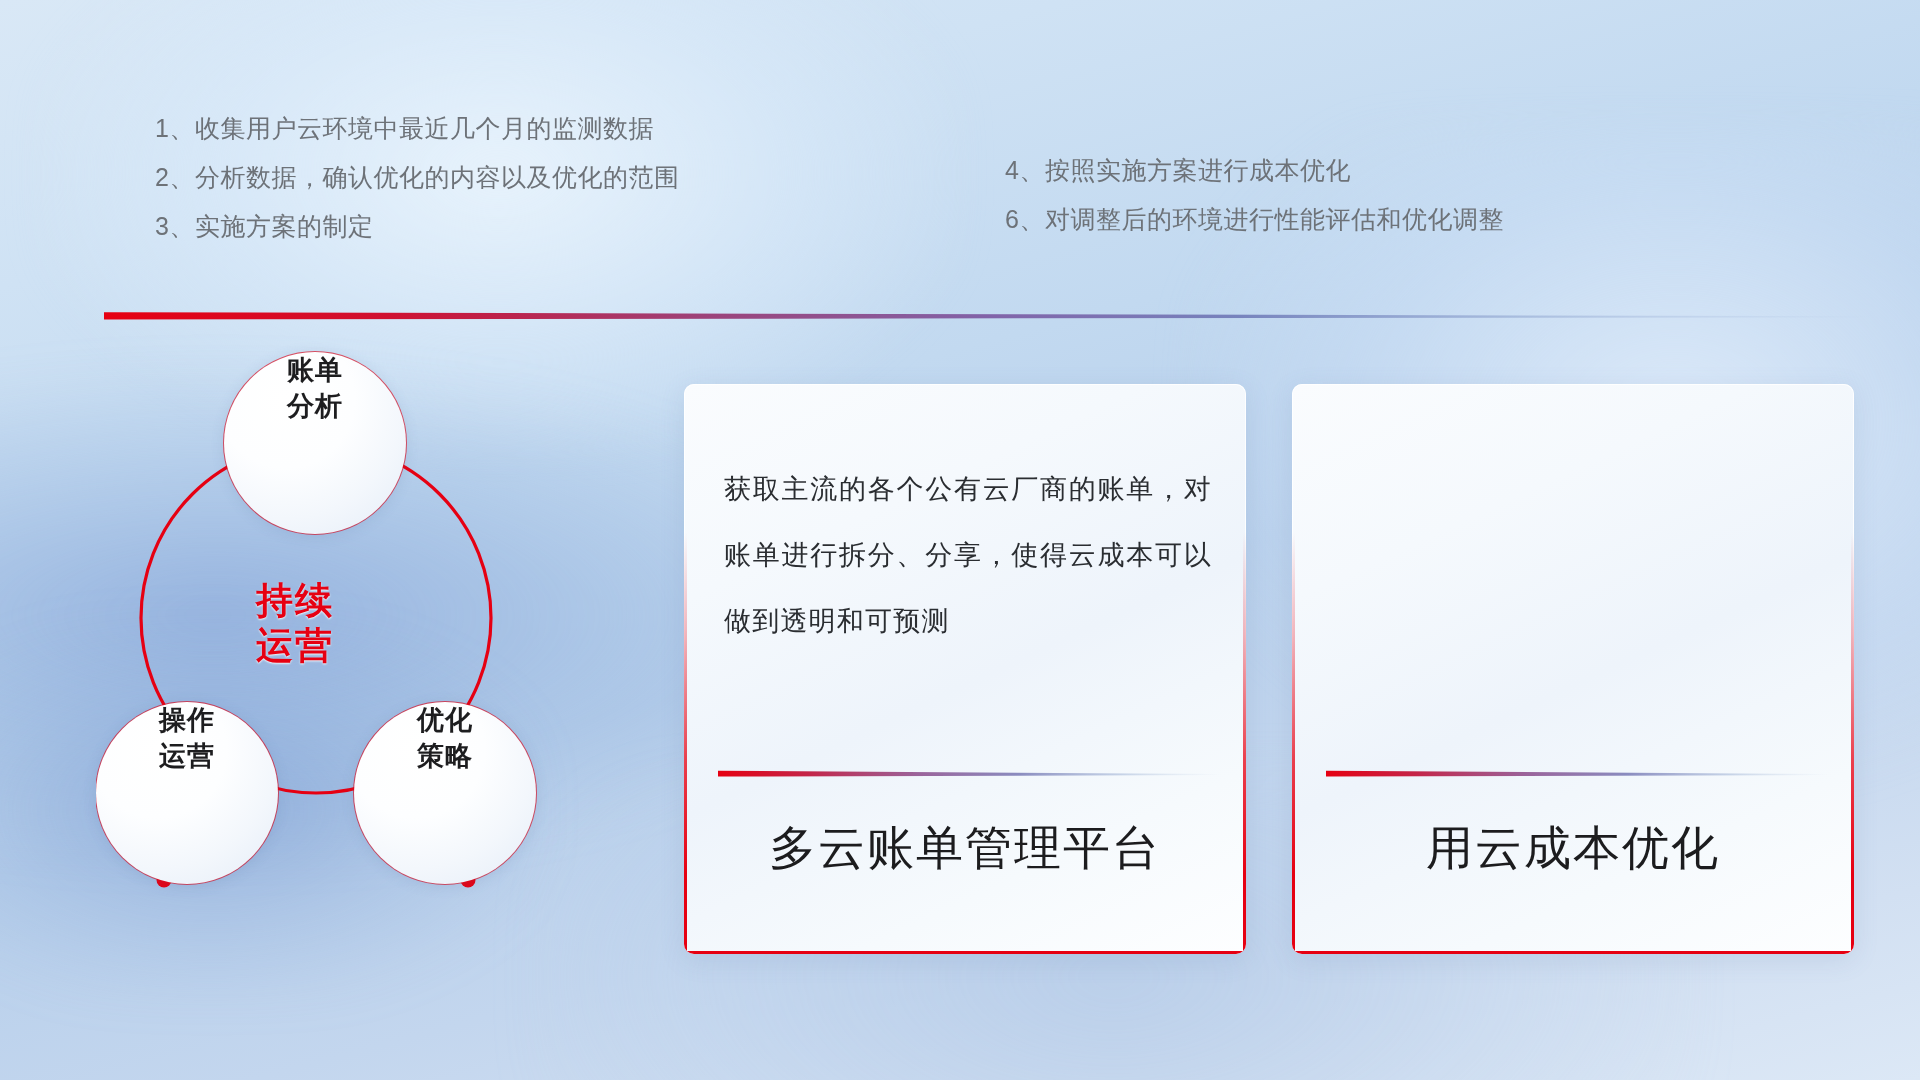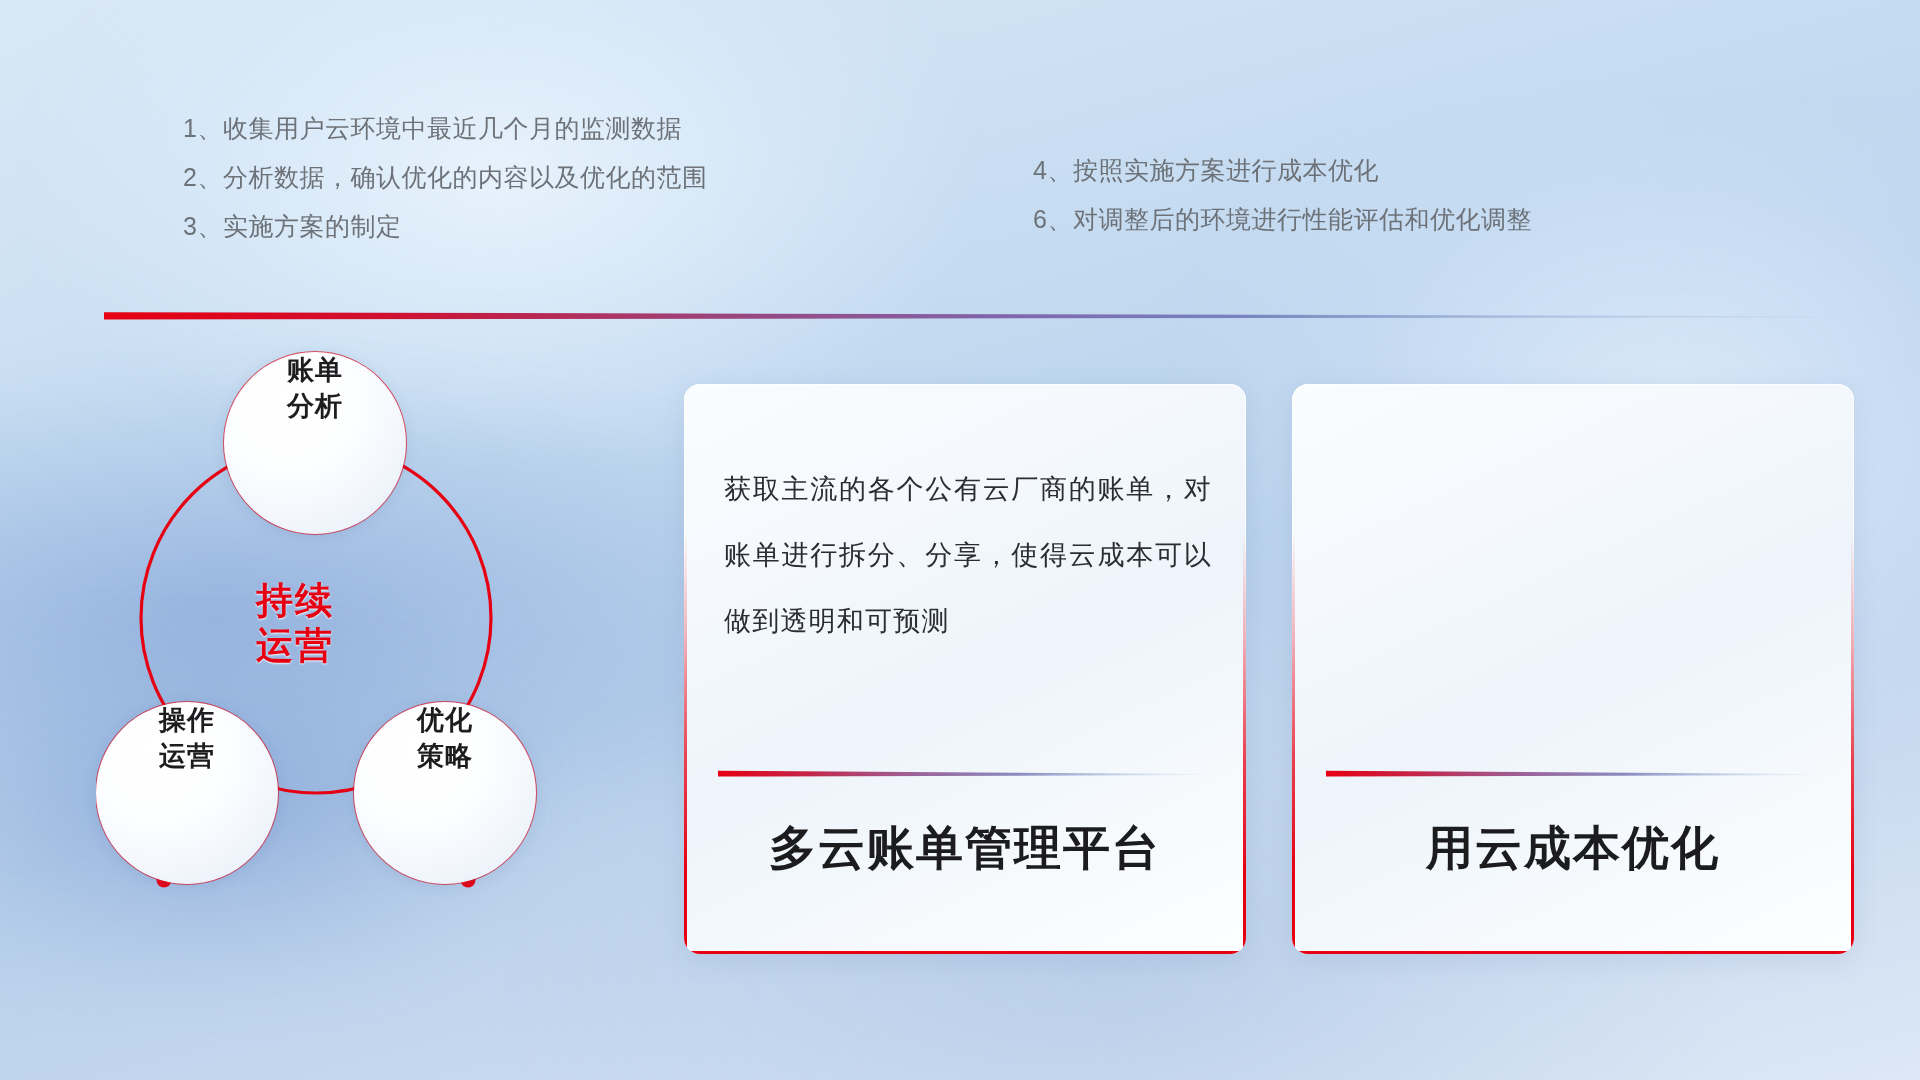--- a/index.html
+++ b/index.html
@@ -95,21 +95,20 @@
   }
 
   
   .bullets {
     position: absolute;
     color: #6d7278;
     font-size: 25px;
     line-height: 1.0;
     white-space: nowrap;
     letter-spacing: 0.5px;
-    margin-left: 28px;
   }
   #bullets-left  { left: 155px; top: 116px; }
   #bullets-right { left: 1005px; top: 158px; }
   .bullet-line {
     margin: 0 0 24px 0;
     font-weight: 400;
   }
   .bullet-line:last-child { margin-bottom: 0; }
 
   
@@ -170,21 +169,21 @@
     letter-spacing: 2px;
     text-shadow: 0 1px 2px rgba(255,255,255,0.9);
   }
 
   
   .info-card {
     position: absolute;
     top: 384px;
     width: 562px;
     height: 570px;
-    border-radius: 16px;
+    border-radius: 10px;
     background: linear-gradient(155deg,
         #fafcfe 0%,
         #f5f9fd 26%,
         #eef4fb 52%,
         #f6fafd 78%,
         #fdfeff 100%);
     box-shadow:
       0 6px 26px rgba(90,120,168,0.14),
       inset 0 0 0 1px rgba(255,255,255,0.85);
     overflow: hidden;
@@ -248,21 +247,21 @@
   }
 
   .card-title {
     position: absolute;
     left: 0;
     right: 0;
     top: 436px;
     text-align: center;
     color: #1c1c1e;
     font-size: 47px;
-    font-weight: 700;
+    font-weight: 400;
     letter-spacing: 2px;
     line-height: 1.2;
   }
 </style>
 </head>
 <body>
 
 <div id="bg-root">
   <div class="bg-base"></div>
   <div class="bg-glow-b"></div>

